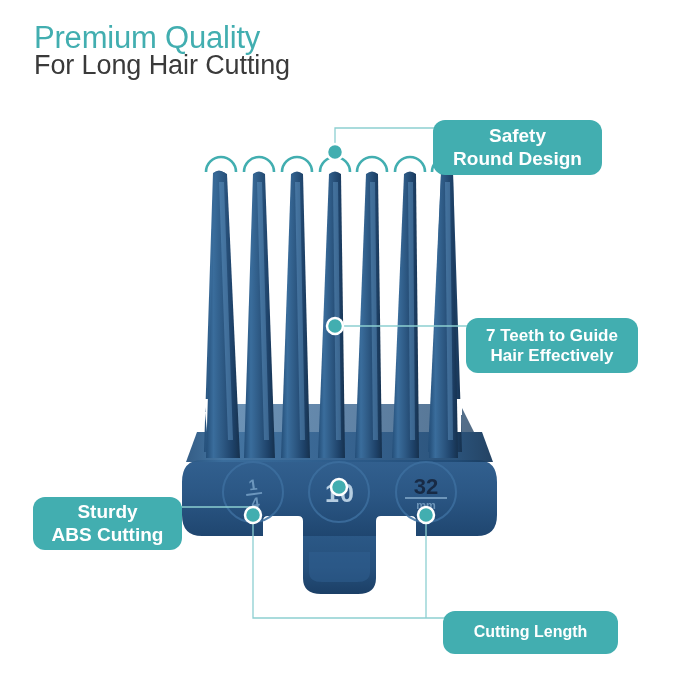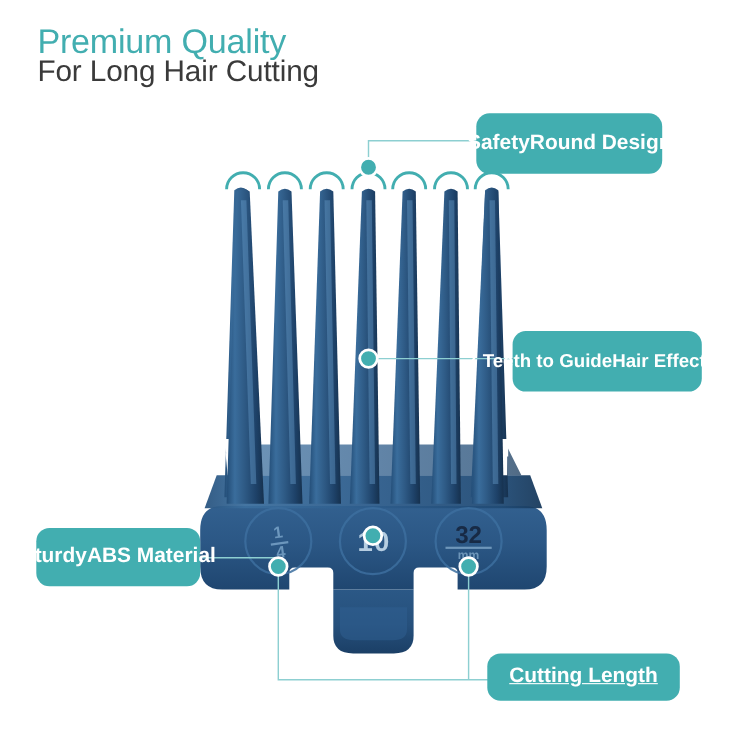--- a/index.html
+++ b/index.html
@@ -24,32 +24,33 @@
     color:#3a3a3a; white-space:nowrap;
   }
 
   
   .badge {
     position:absolute;
     background:#42aeb0;
     color:#ffffff;
     border-radius:12px;
     font-weight:bold;
-    display:flex; flex-direction:row;
+    display:flex; flex-direction:column;
     align-items:center; justify-content:center;
     text-align:center;
     line-height:1.16;
     z-index:6;
+    margin-top:17px;
   }
   .badge span { display:block; white-space:nowrap; }
 
   #badge-safety { left:433px; top:103px; width:169px; height:55px; font-size:19px; }
   #badge-teeth  { left:466px; top:301px; width:172px; height:55px; font-size:17px; }
   #badge-sturdy { left:33px;  top:480px; width:149px; height:53px; font-size:19px; }
-  #badge-length { left:443px; top:594px; width:175px; height:43px; font-size:19px;text-decoration:underline; }
+  #badge-length { left:443px; top:594px; width:175px; height:43px; font-size:16px; }
 
   
   #wires { position:absolute; inset:0; z-index:5; pointer-events:none; }
 
   
   #comb { position:absolute; inset:0; z-index:3; }
 </style>
 </head>
 <body>
 
@@ -190,20 +191,20 @@
     <span>Round Design</span>
   </div>
 
   <div class="badge" id="badge-teeth">
     <span>7 Teeth to Guide</span>
     <span>Hair Effectively</span>
   </div>
 
   <div class="badge" id="badge-sturdy">
     <span>Sturdy</span>
-    <span>ABS Material</span>
+    <span>ABS Cutting</span>
   </div>
 
   <div class="badge" id="badge-length">
     <span>Cutting Length</span>
   </div>
 
 </div>
 
 </body></html>

